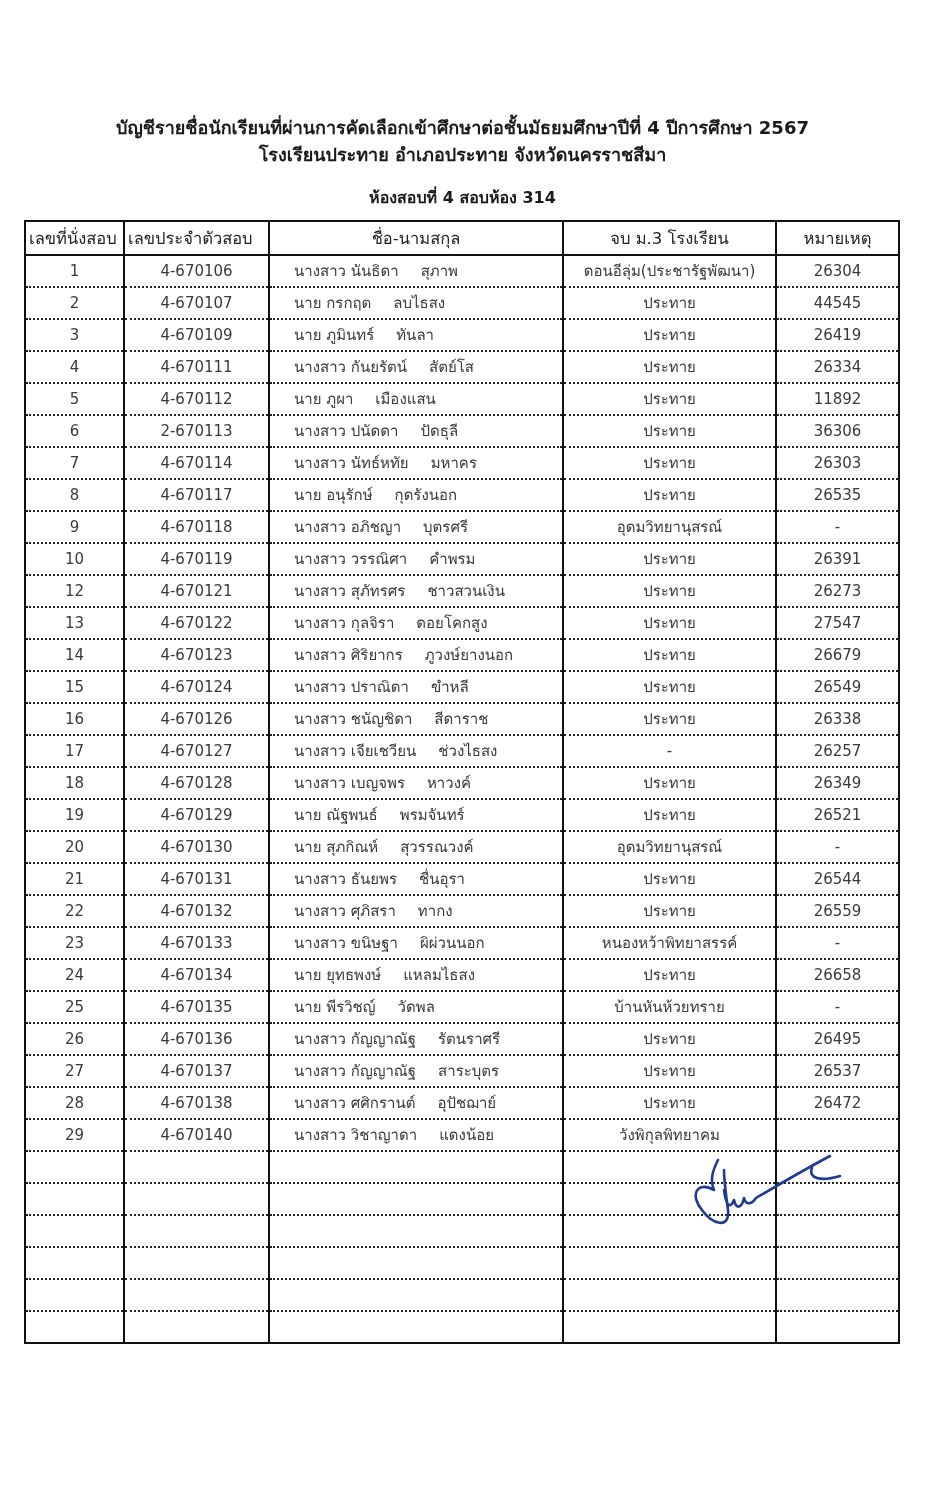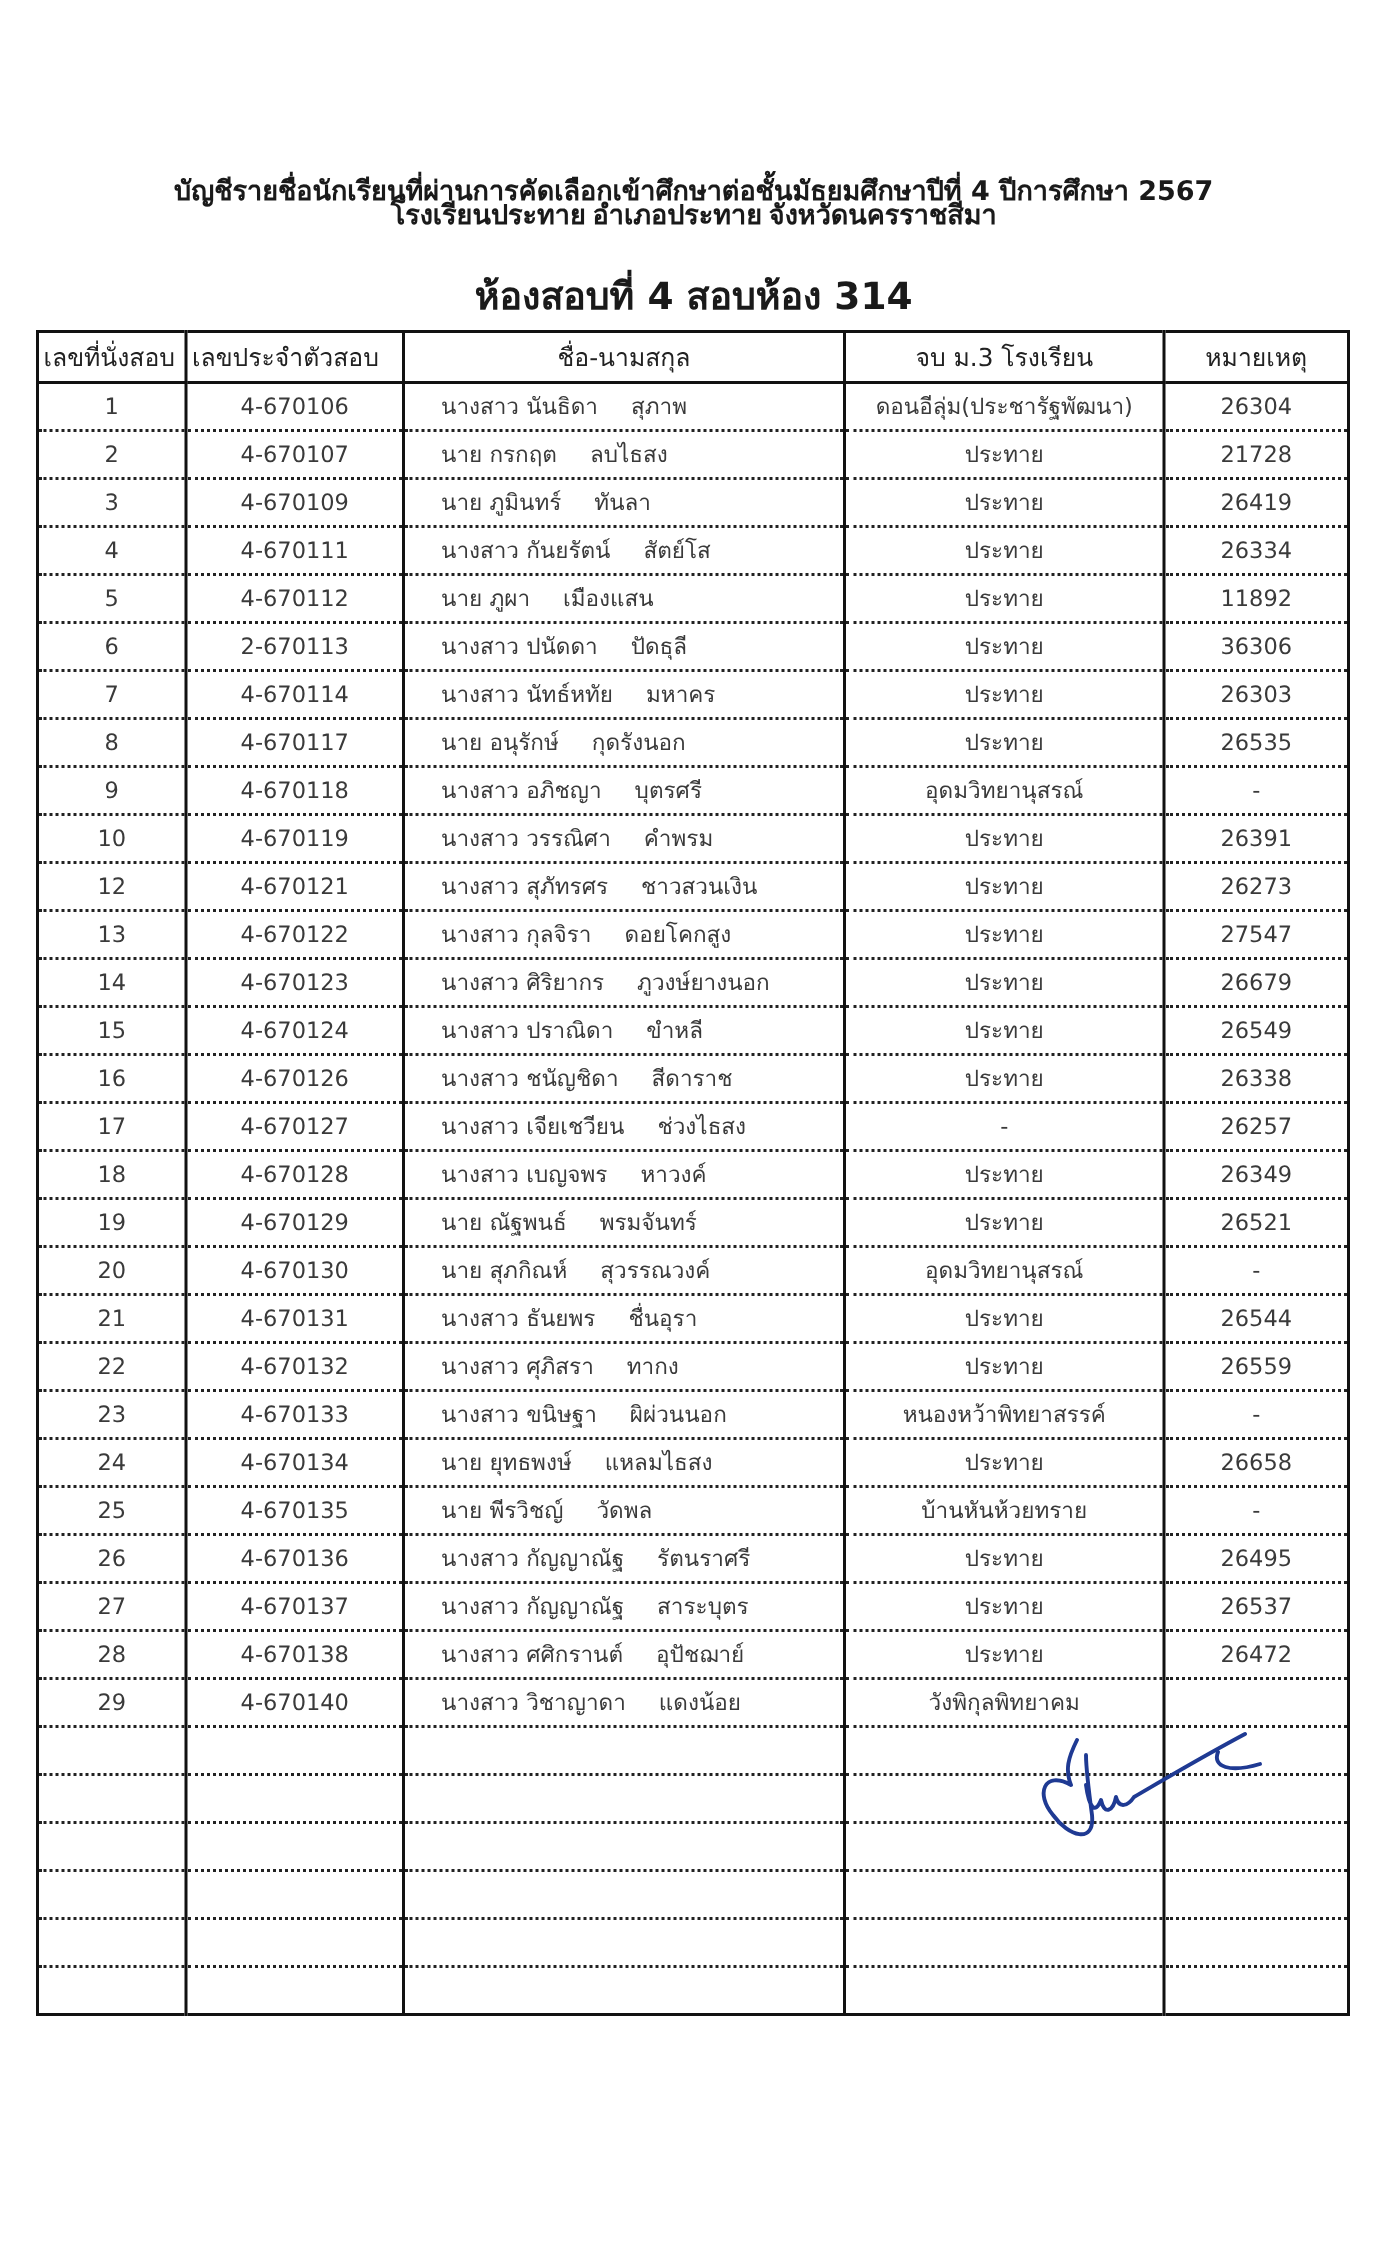--- a/index.html
+++ b/index.html
@@ -6,22 +6,22 @@
     body {
       width: 925px; height: 1500px; position: relative; overflow: hidden;
       font-family: "DejaVu Sans", "Liberation Sans", sans-serif;
       color: #3a3a3a;
     }
     .title {
       position: absolute; left: 0; width: 925px; text-align: center;
       font-weight: bold; color: #1a1a1a; font-size: 18px; line-height: 22px;
     }
     #t1 { top: 117px; }
-    #t2 { top: 132px; font-family: Liberation Serif, serif; }
-    #t3 { top: 187px; font-size: 25px; }
+    #t2 { top: 144px; }
+    #t3 { top: 187px; font-size: 16px; }
 
     table {
       position: absolute; left: 24px; top: 220px;
       border-collapse: collapse; table-layout: fixed;
       width: 874px;
       border: 2.5px solid #111;
     }
     col.c1 { width: 99px; }
     col.c2 { width: 145px; }
     col.c3 { width: 294px; }
@@ -80,21 +80,21 @@
         <td>4-670106</td>
         <td class="name"><span>นางสาว</span> <span>นันธิดา</span><span class="gap"></span><span>สุภาพ</span></td>
         <td>ดอนอีลุ่ม(ประชารัฐพัฒนา)</td>
         <td>26304</td>
       </tr>
       <tr>
         <td>2</td>
         <td>4-670107</td>
         <td class="name"><span>นาย</span> <span>กรกฤต</span><span class="gap"></span><span>ลบไธสง</span></td>
         <td>ประทาย</td>
-        <td>21728</td>
+        <td>44545</td>
       </tr>
       <tr>
         <td>3</td>
         <td>4-670109</td>
         <td class="name"><span>นาย</span> <span>ภูมินทร์</span><span class="gap"></span><span>ทันลา</span></td>
         <td>ประทาย</td>
         <td>26419</td>
       </tr>
       <tr>
         <td>4</td>

